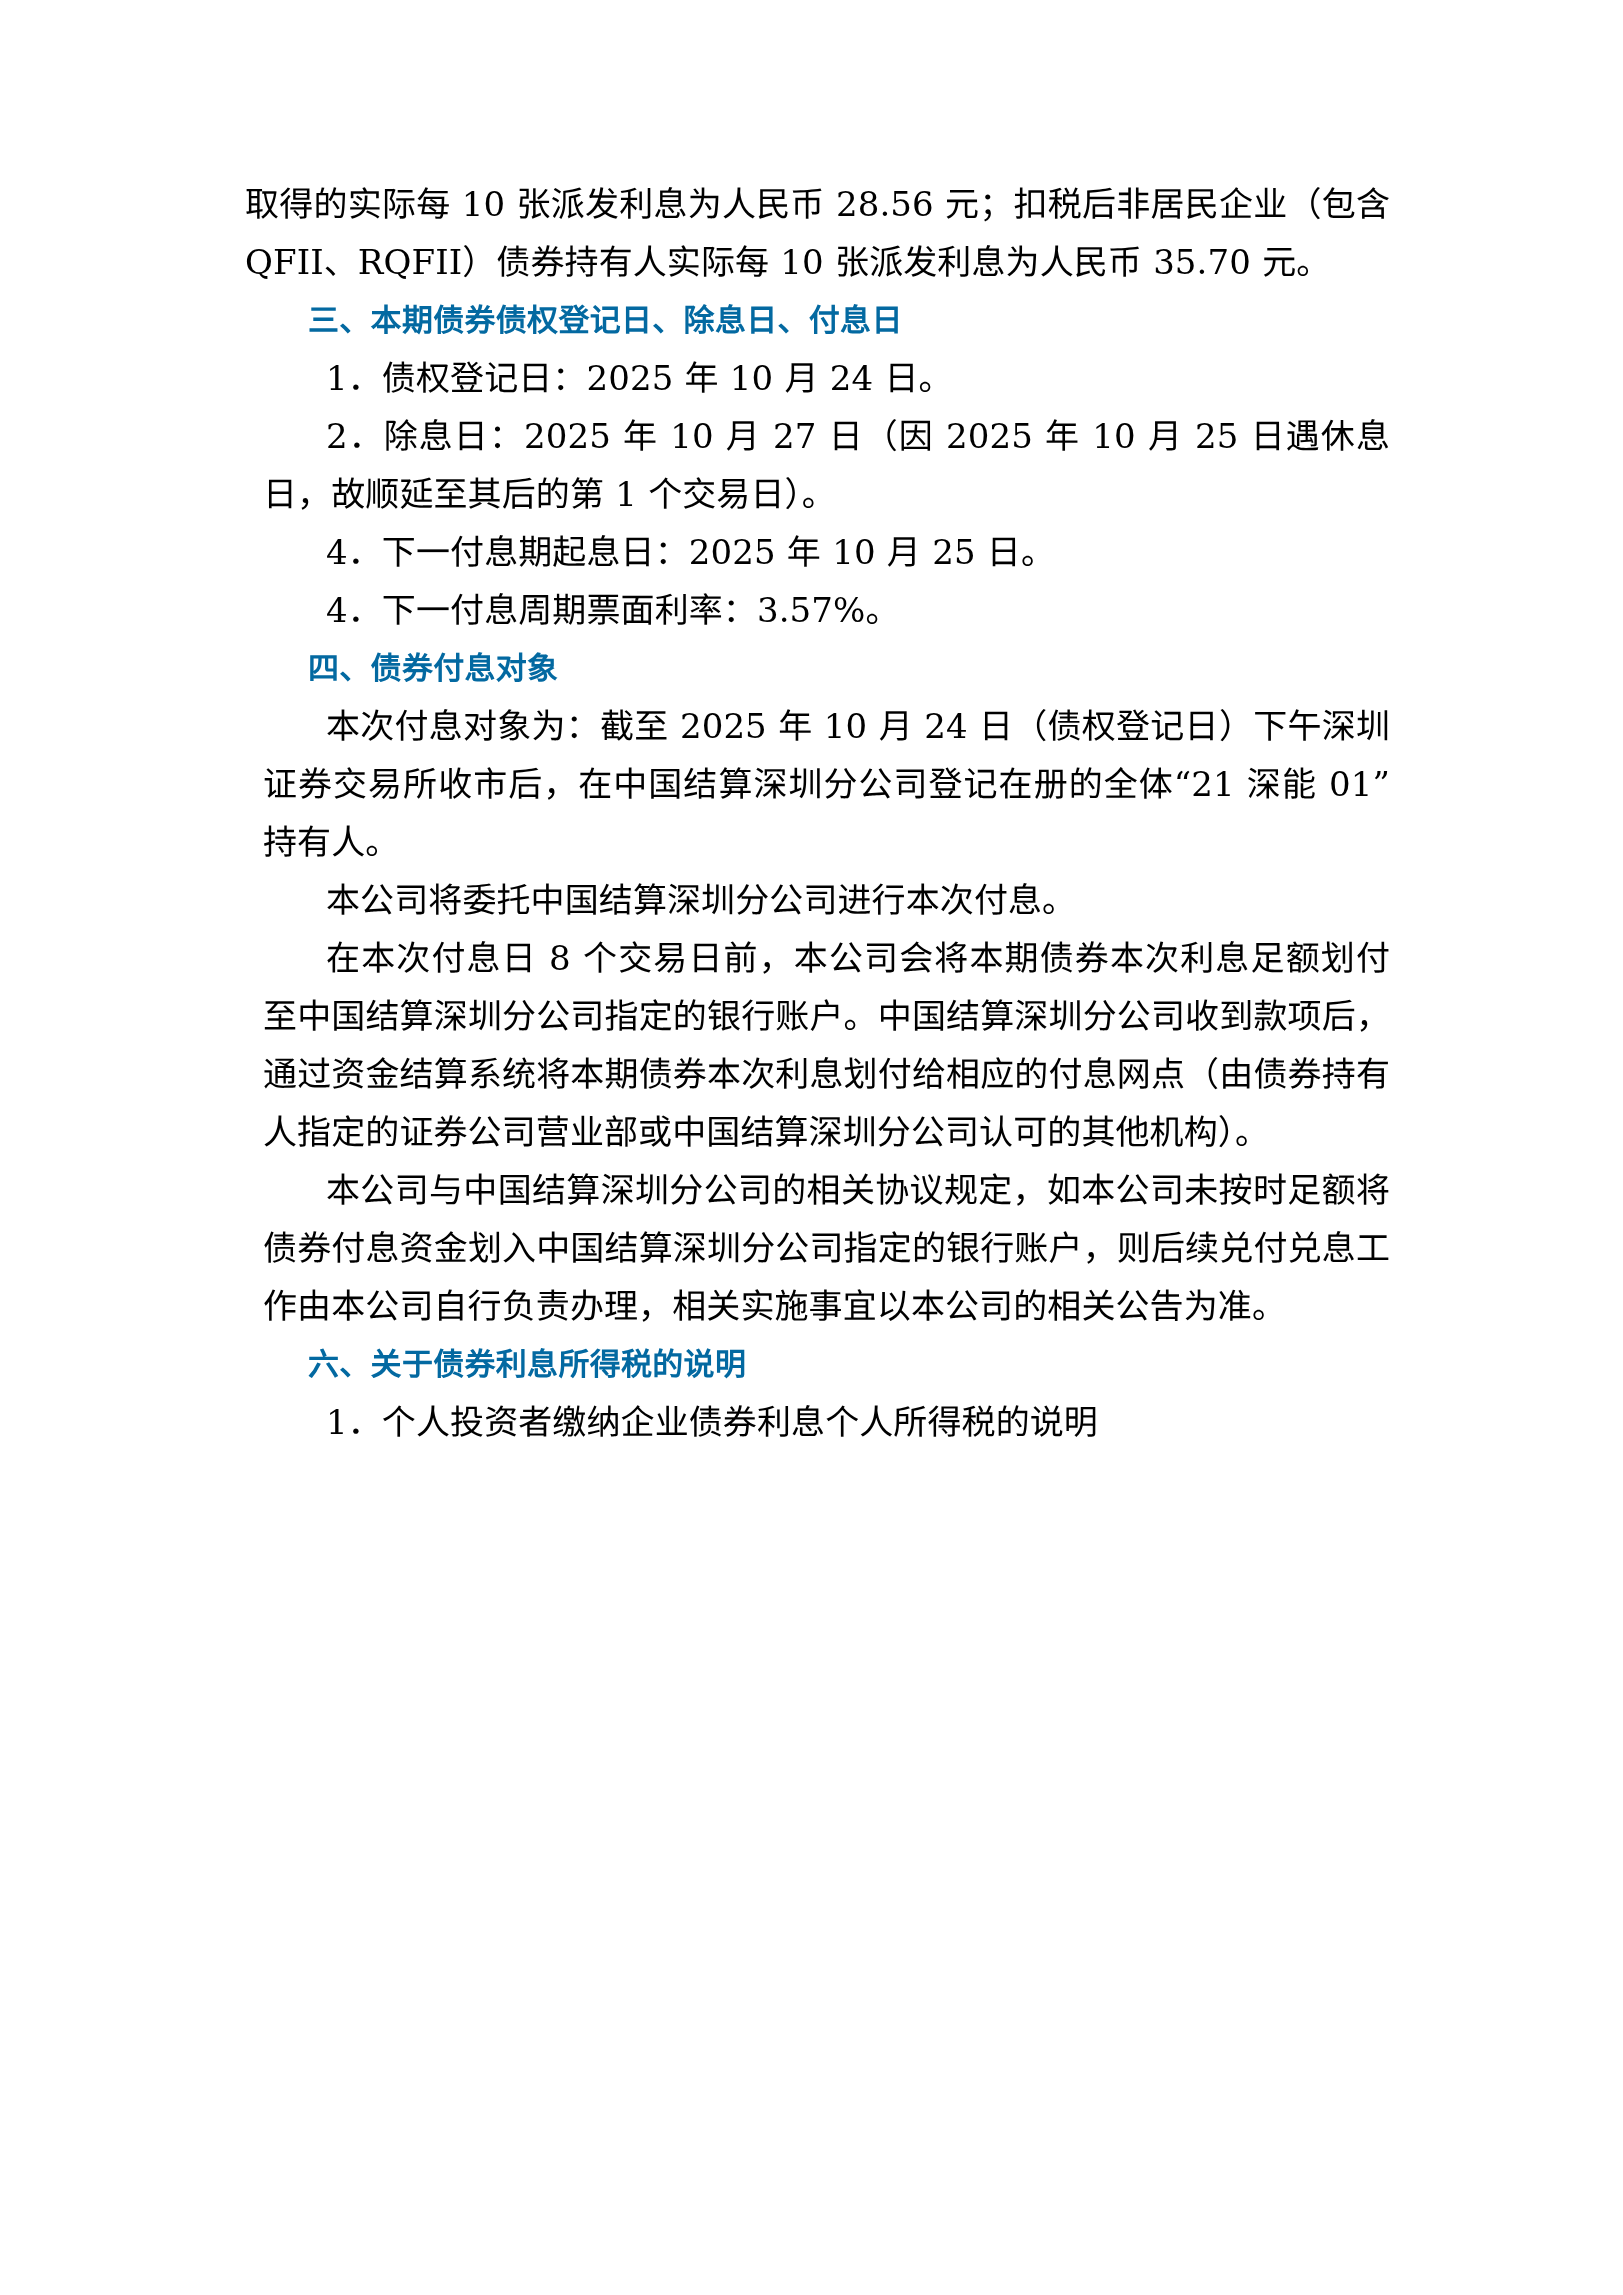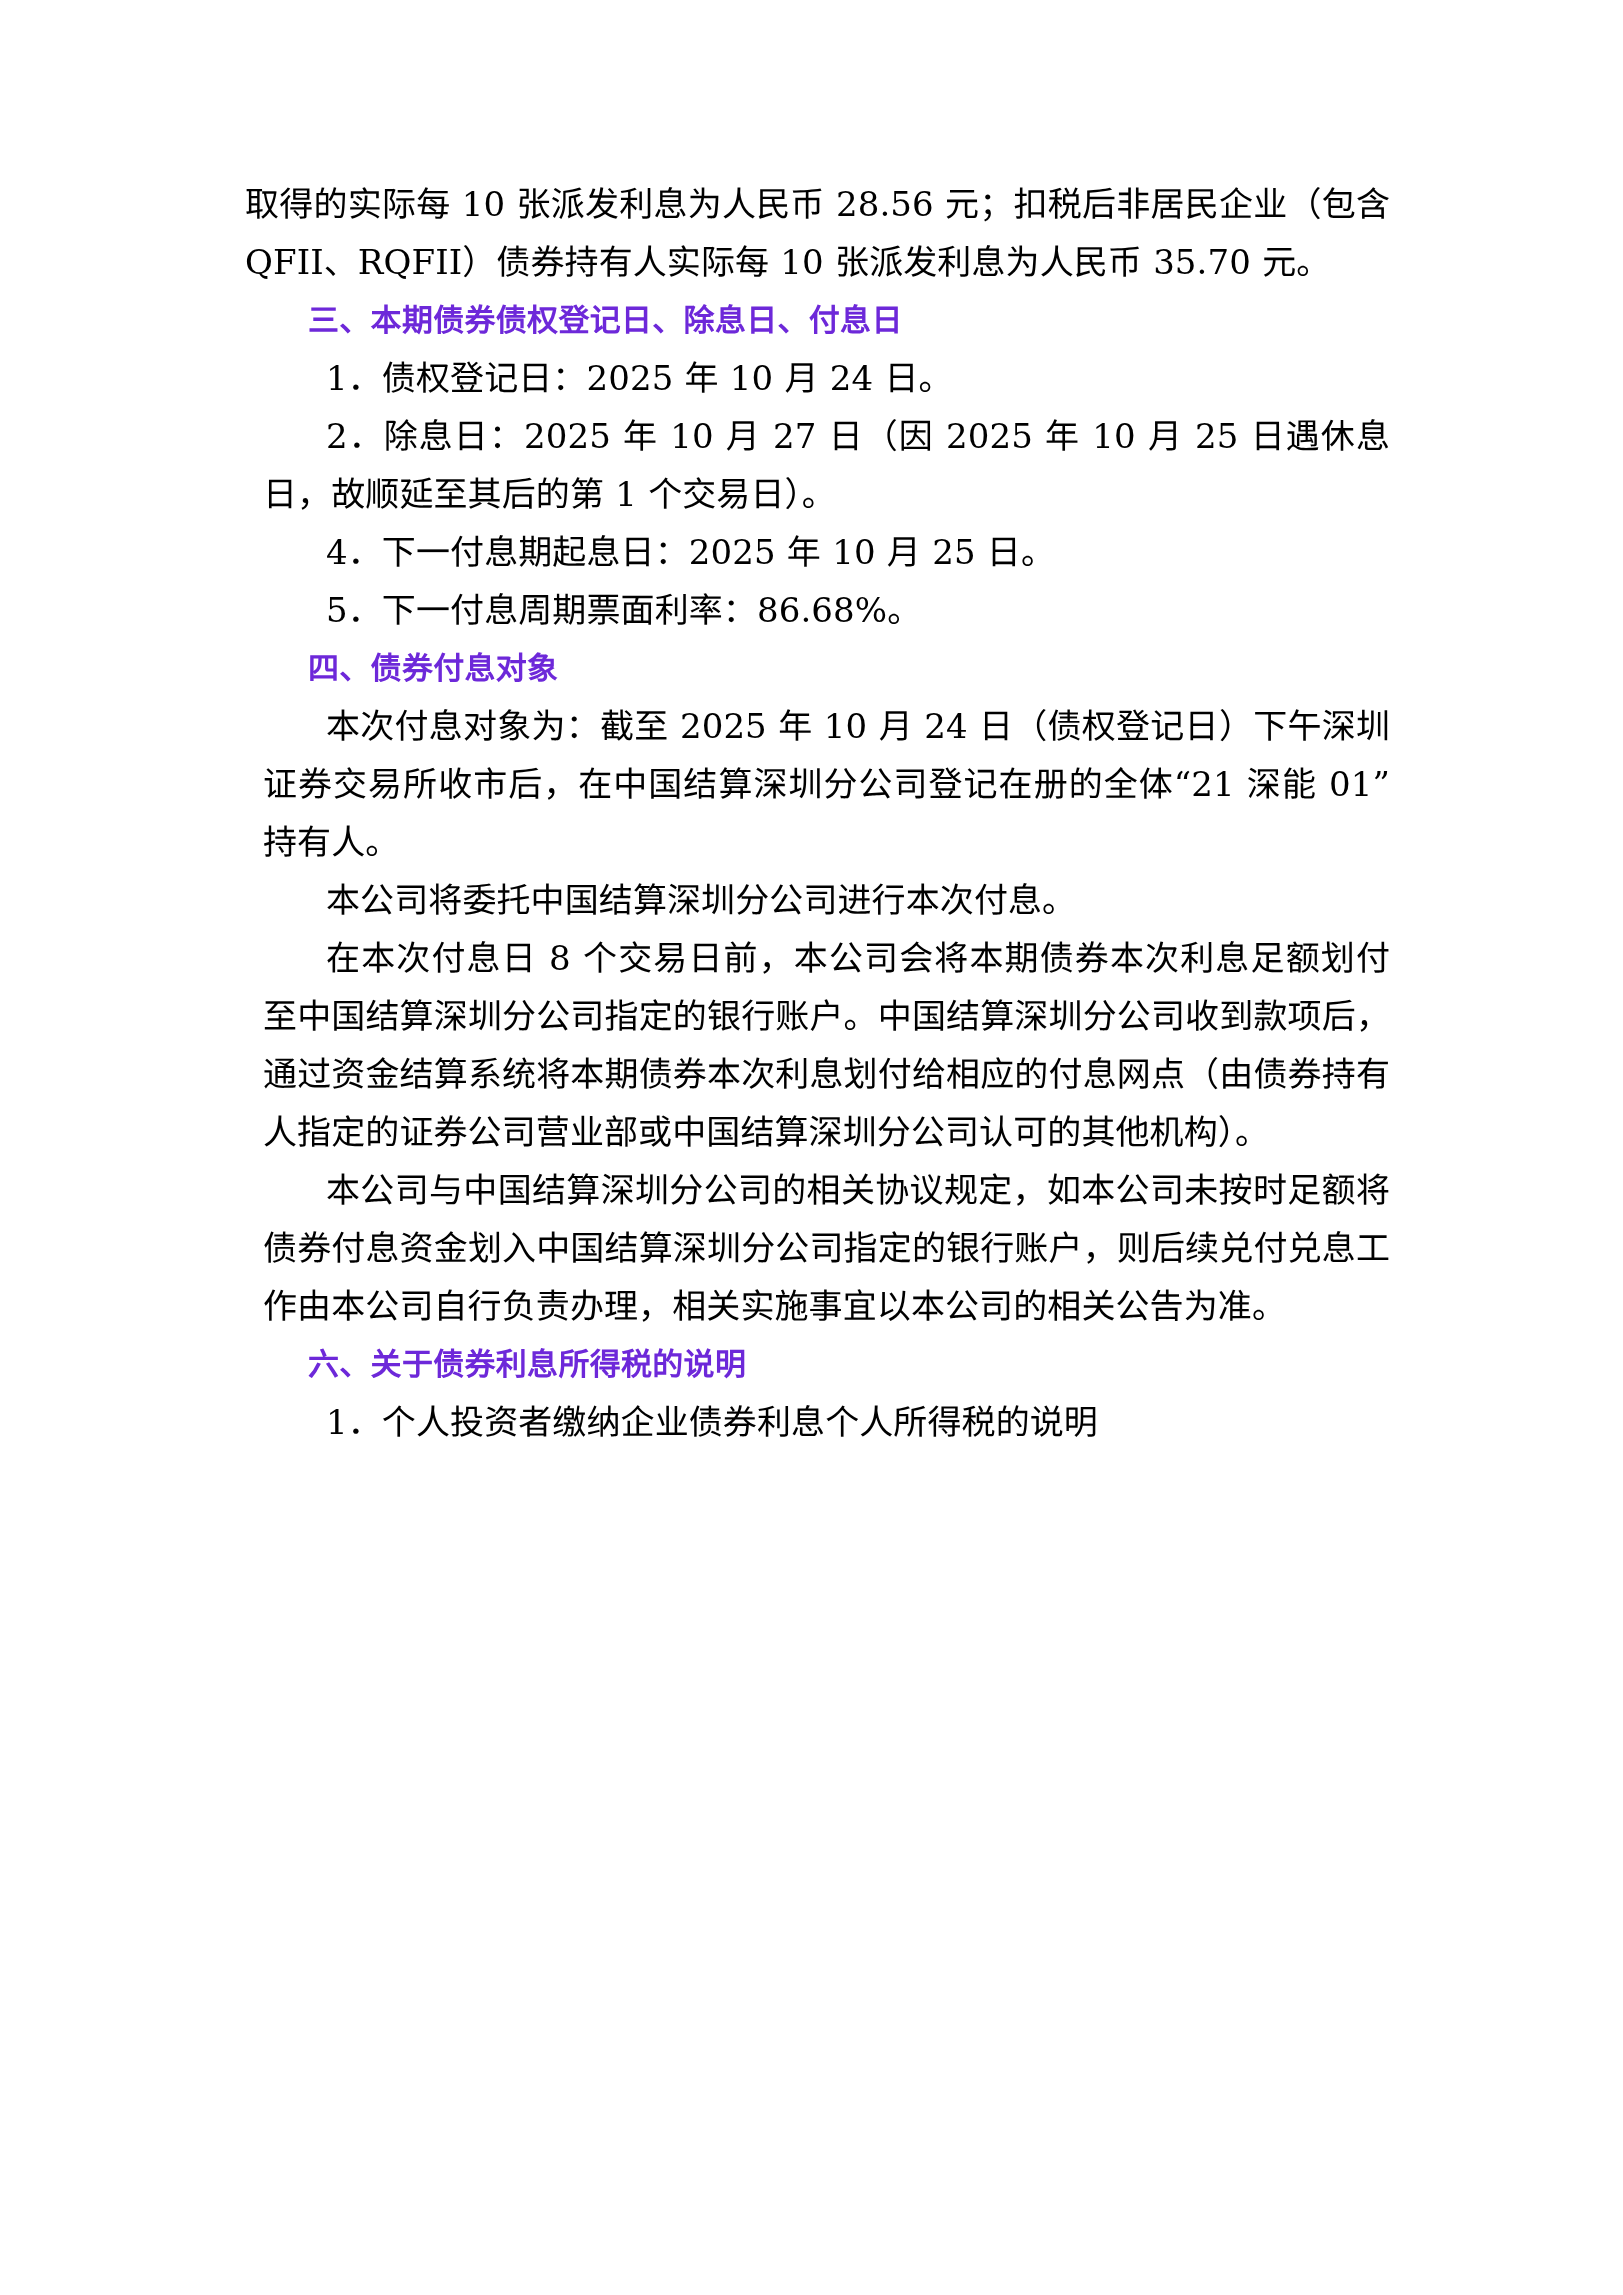--- a/index.html
+++ b/index.html
@@ -49,41 +49,41 @@
   }
 
   .heading {
     font-size: 31px;
     line-height: 58px;
     font-weight: 700;
     text-indent: 63px;
     margin: 0;
     text-align: left;
     letter-spacing: 0.3px;
-    color: #6d28d9;
+    color: #0369a1;
   }
 </style>
 </head>
 <body>
 
 <div class="page">
   <div class="content">
 
     <p class="para">取得的实际每 10 张派发利息为人民币 28.56 元；扣税后非居民企业（包含 QFII、RQFII）债券持有人实际每 10 张派发利息为人民币 35.70 元。</p>
 
     <h2 class="heading">三、本期债券债权登记日、除息日、付息日</h2>
 
     <p class="para indent">1．债权登记日：2025 年 10 月 24 日。</p>
 
     <p class="para indent">2．除息日：2025 年 10 月 27 日（因 2025 年 10 月 25 日遇休息日，故顺延至其后的第 1 个交易日）。</p>
 
 
     <p class="para indent">4．下一付息期起息日：2025 年 10 月 25 日。</p>
 
-    <p class="para indent">5．下一付息周期票面利率：86.68%。</p>
+    <p class="para indent">4．下一付息周期票面利率：3.57%。</p>
 
     <h2 class="heading">四、债券付息对象</h2>
 
     <p class="para indent">本次付息对象为：截至 2025 年 10 月 24 日（债权登记日）下午深圳证券交易所收市后，在中国结算深圳分公司登记在册的全体“21 深能 01”持有人。</p>
 
 
     <p class="para indent">本公司将委托中国结算深圳分公司进行本次付息。</p>
 
     <p class="para indent">在本次付息日 8 个交易日前，本公司会将本期债券本次利息足额划付至中国结算深圳分公司指定的银行账户。中国结算深圳分公司收到款项后，通过资金结算系统将本期债券本次利息划付给相应的付息网点（由债券持有人指定的证券公司营业部或中国结算深圳分公司认可的其他机构）。</p>
 

